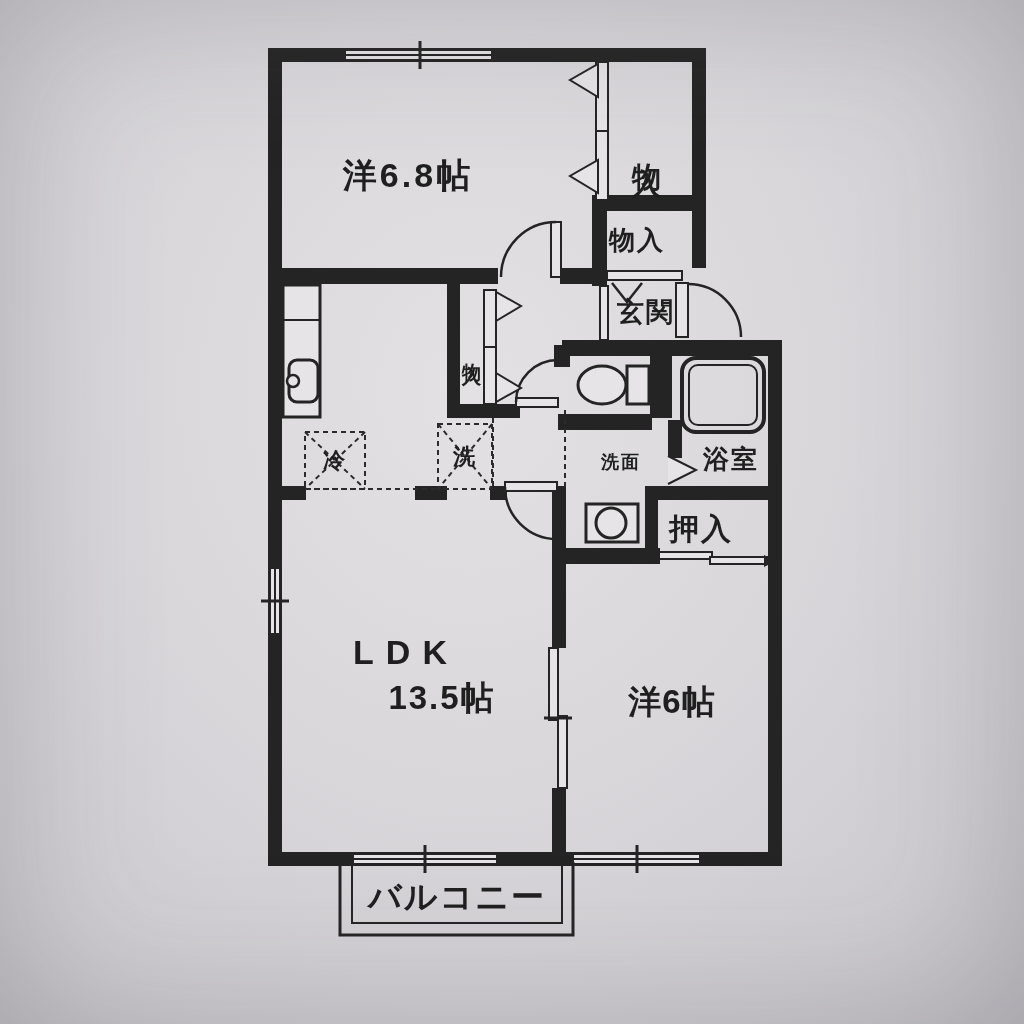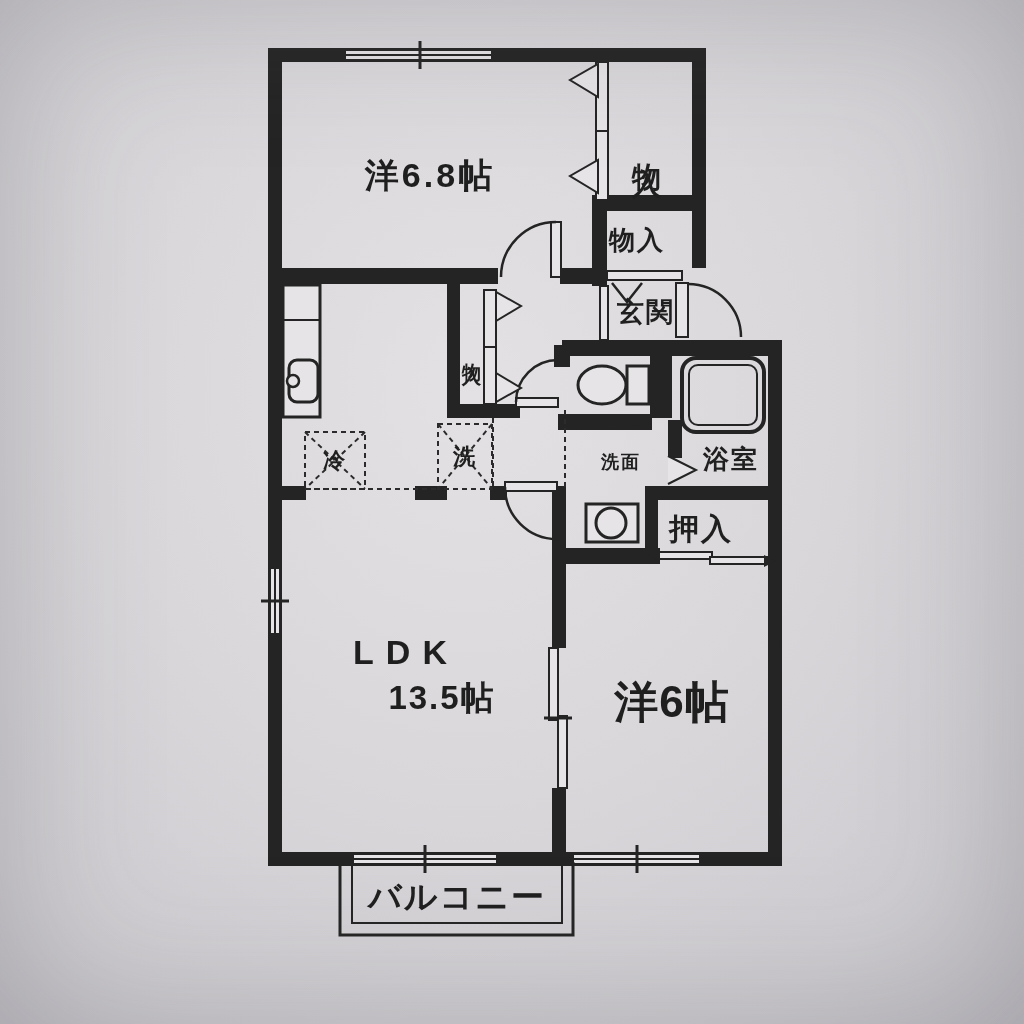--- a/index.html
+++ b/index.html
@@ -162,27 +162,27 @@
         <rect class="fixt" x="586" y="504" width="52" height="38" stroke-width="3"></rect>
         <circle class="thin" cx="611" cy="523" r="15" stroke-width="3"></circle>
       </g>
       <g>
         <path class="thin" stroke-width="3" d="M340 862 V935 H573 V862"></path>
         <path class="thin" stroke-width="2" d="M352 864 V923 H562 V864"></path>
       </g>
     </g>
   </svg>
 
-  <div class="lbl" style="left:430px;top:176px;font-size:34px;letter-spacing:3px;">洋6.8帖</div>
+  <div class="lbl" style="left:408px;top:176px;font-size:34px;letter-spacing:3px;">洋6.8帖</div>
   <div class="lbl vert" style="left:646px;top:145px;font-size:29px;letter-spacing:5px;">物入</div>
   <div class="lbl" style="left:637px;top:240px;font-size:26px;letter-spacing:2px;">物入</div>
   <div class="lbl" style="left:638px;top:313px;font-size:27px;letter-spacing:2px;margin-left:8px;">玄関</div>
   <div class="lbl vert" style="left:471px;top:350px;font-size:19px;letter-spacing:2px;">物入</div>
   <div class="lbl" style="left:621px;top:463px;font-size:18px;letter-spacing:2px;">洗面</div>
   <div class="lbl" style="left:731px;top:459px;font-size:26px;letter-spacing:2px;">浴室</div>
   <div class="lbl" style="left:701px;top:528px;font-size:30px;letter-spacing:2px;">押入</div>
   <div class="lbl" style="left:334px;top:461px;font-size:22px;">冷</div>
   <div class="lbl" style="left:464px;top:457px;font-size:22px;">洗</div>
   <div class="lbl" style="left:406px;top:653px;font-size:34px;letter-spacing:12px;">LDK</div>
   <div class="lbl" style="left:424px;top:698px;font-size:33px;letter-spacing:2px;margin-left:18px;">13.5帖</div>
-  <div class="lbl" style="left:672px;top:702px;font-size:44px;letter-spacing:1px;">洋6帖</div>
+  <div class="lbl" style="left:672px;top:702px;font-size:33px;letter-spacing:1px;">洋6帖</div>
   <div class="lbl" style="left:457px;top:897px;font-size:33px;letter-spacing:2px;">バルコニー</div>
 </div>
 
 </body></html>

